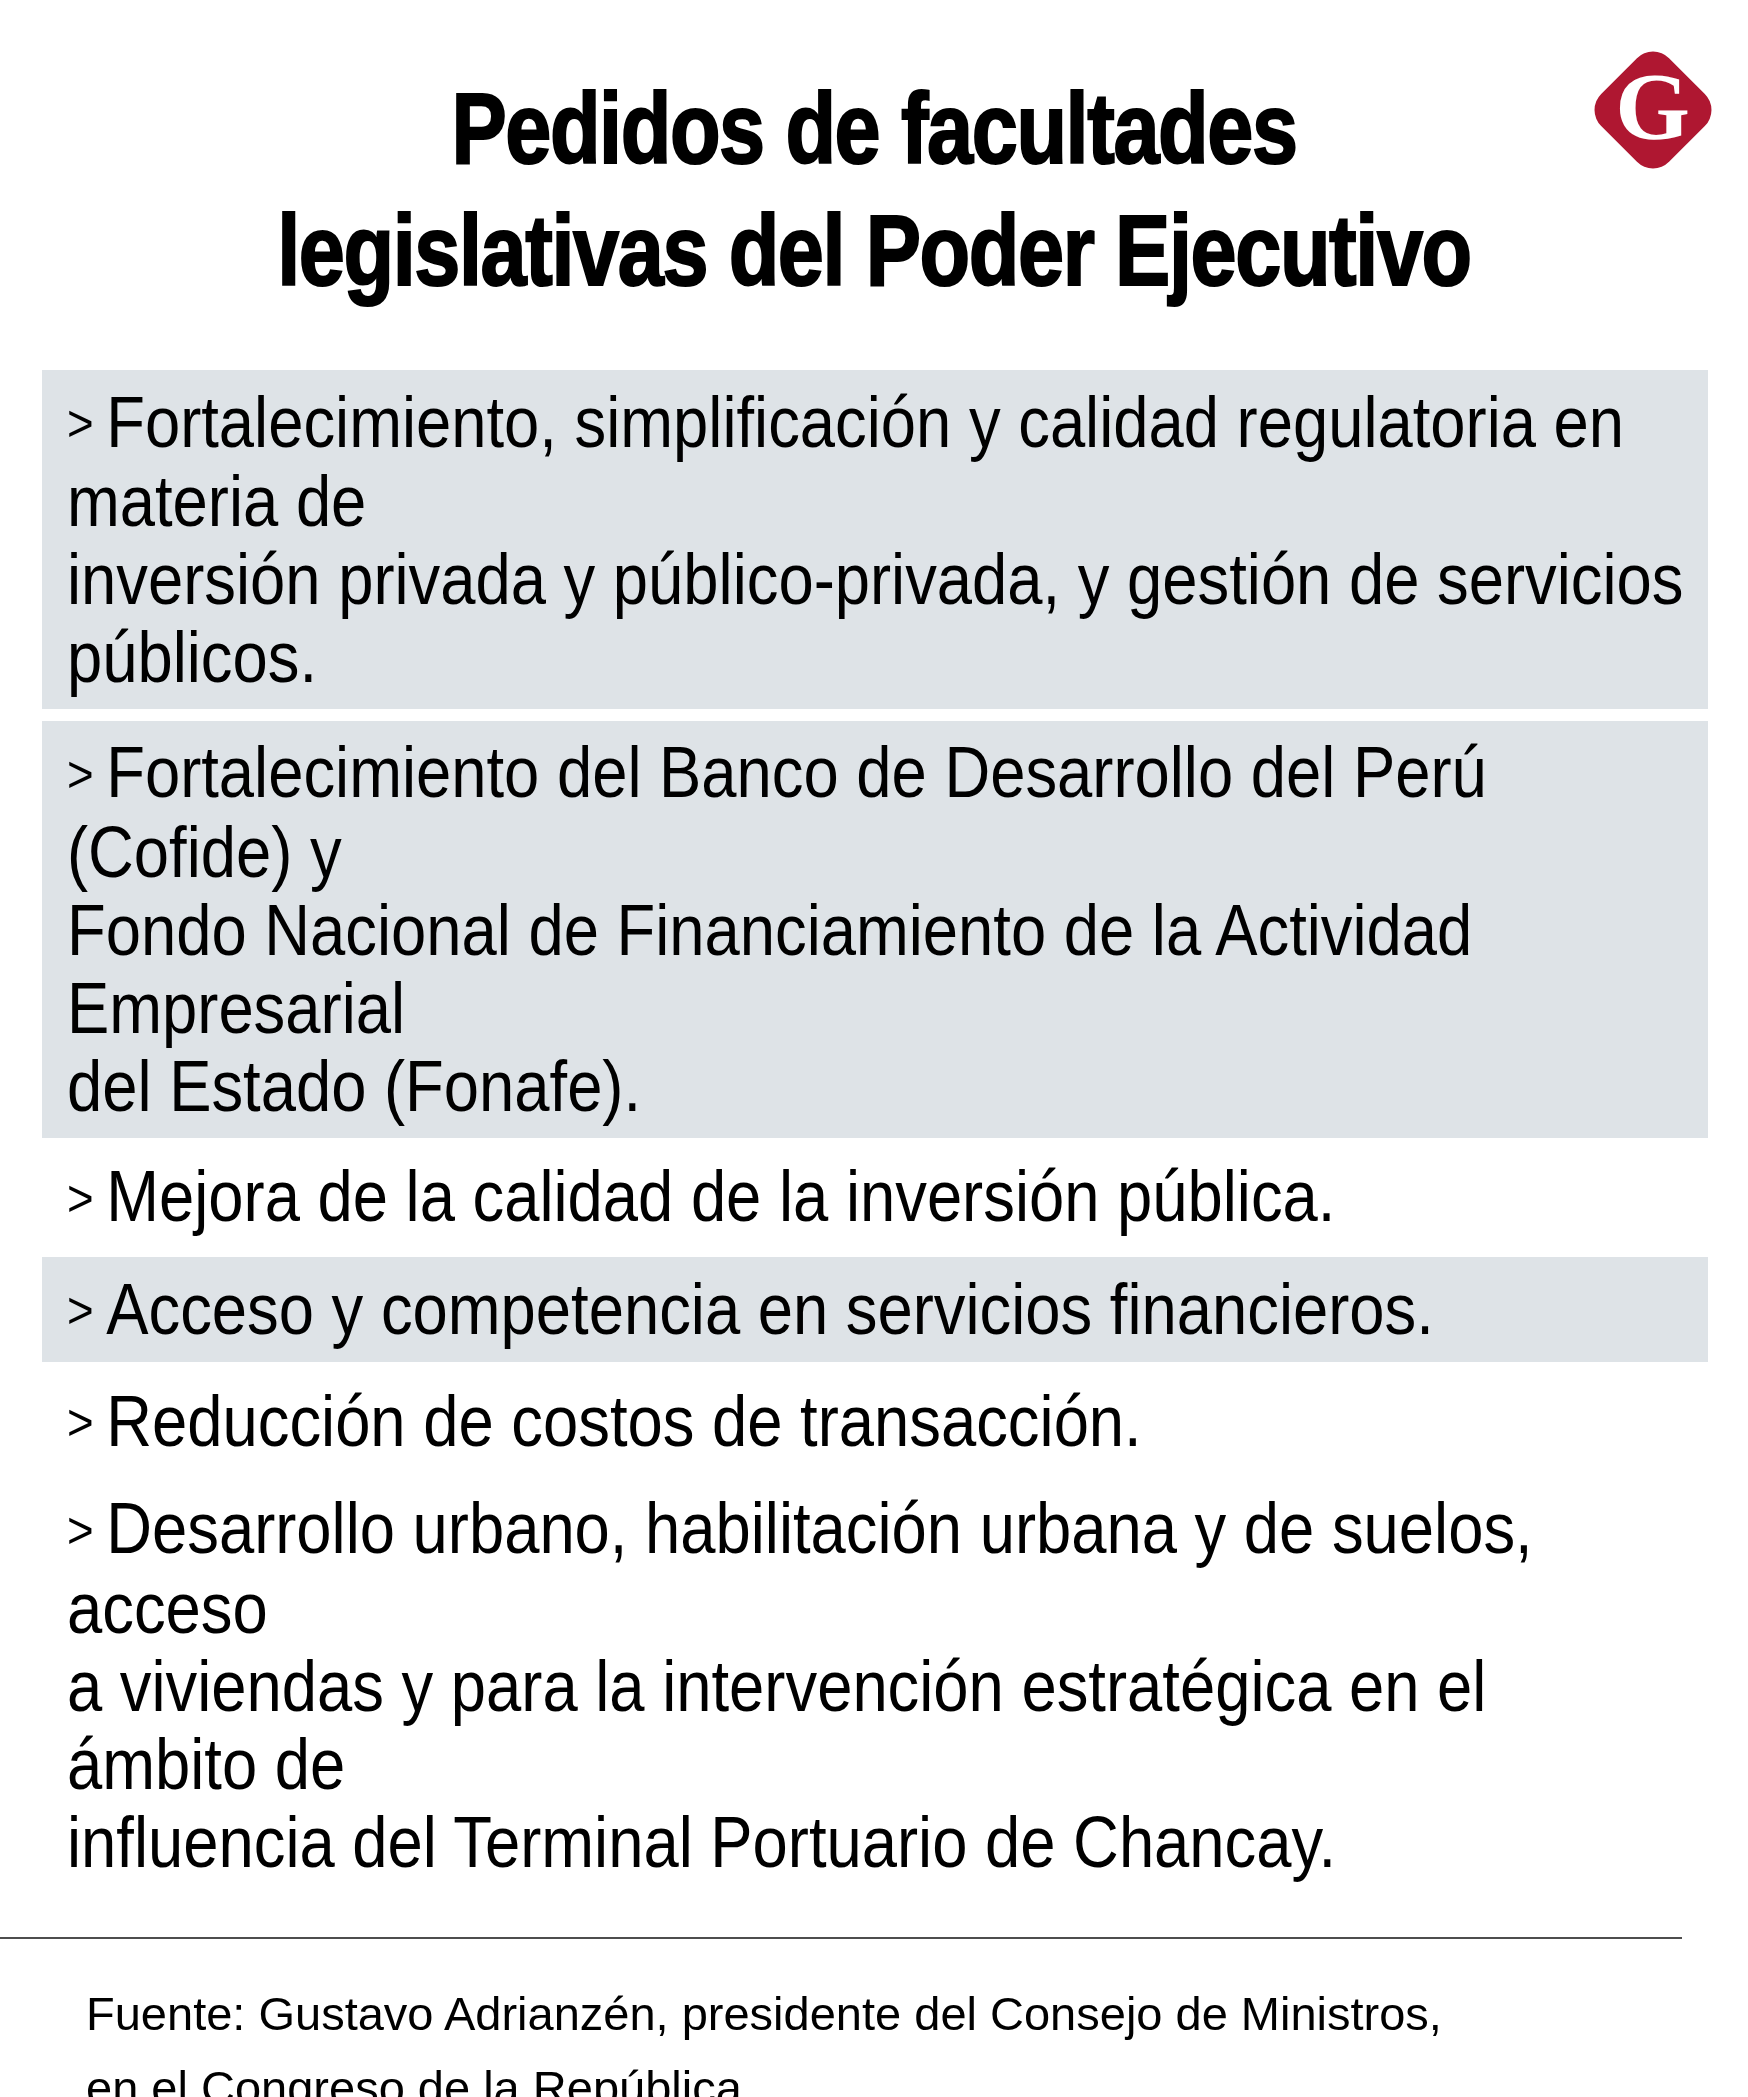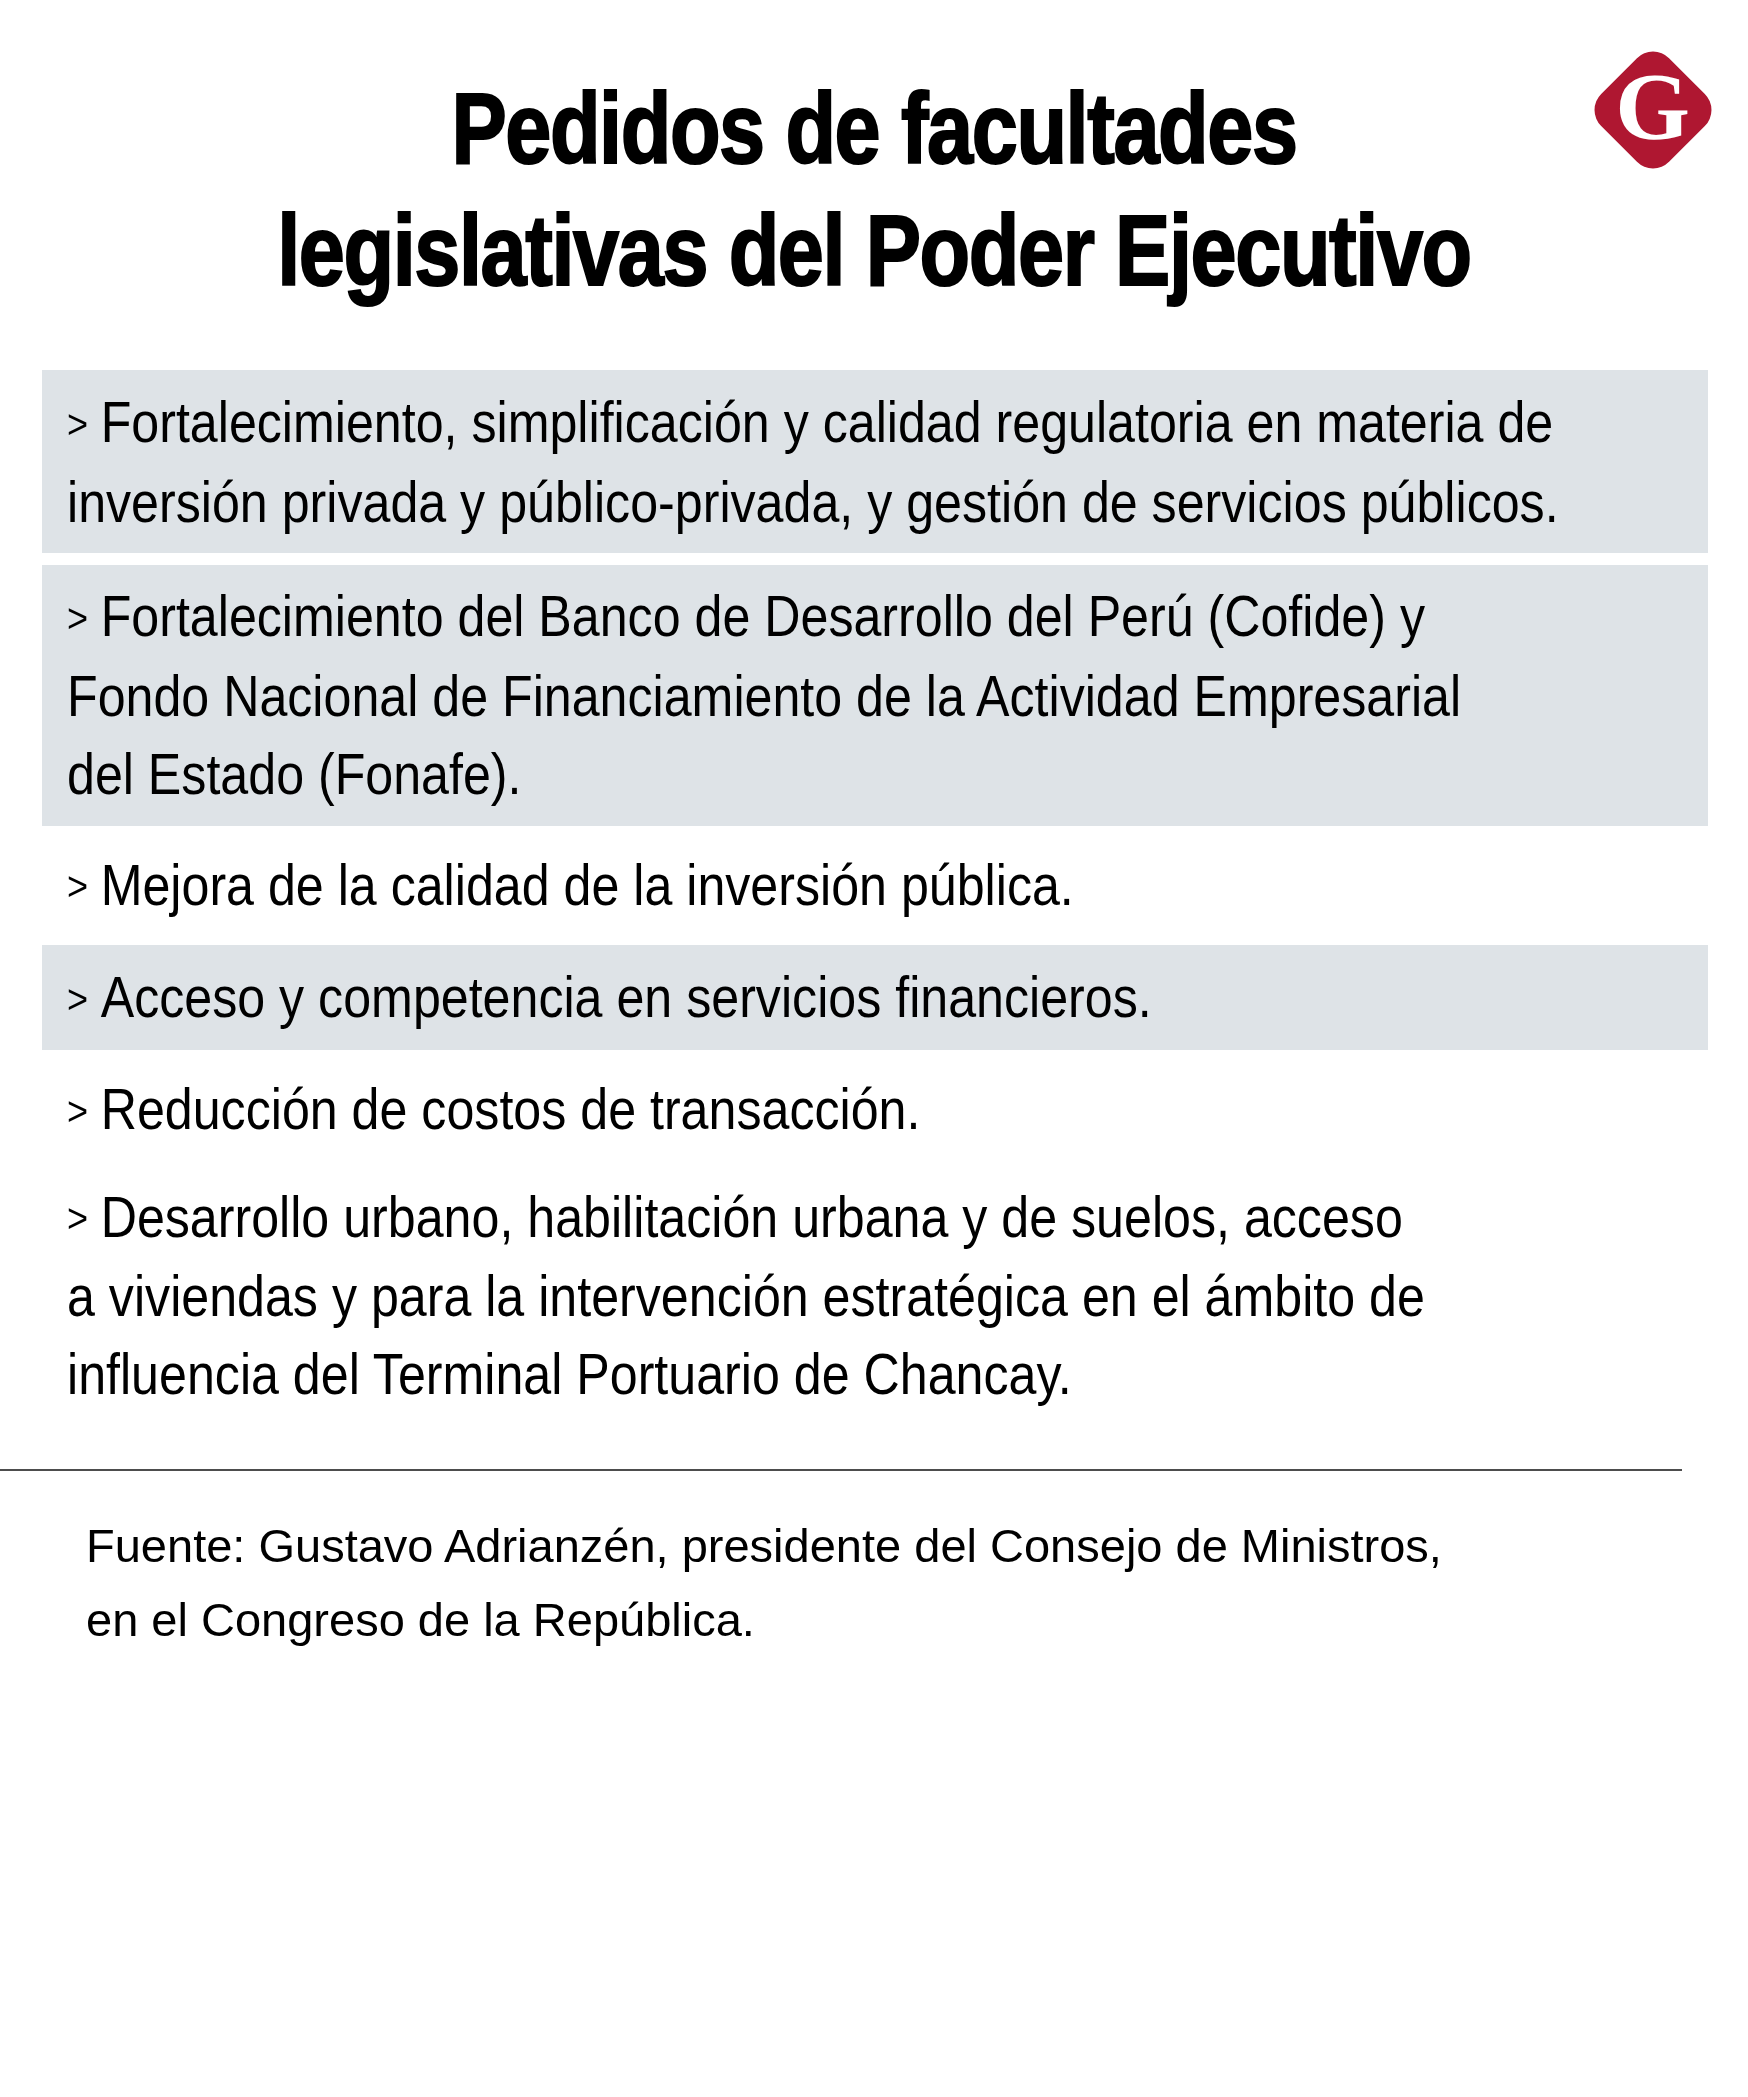--- a/index.html
+++ b/index.html
@@ -53,21 +53,21 @@
     line-height: 1;
     color: #ffffff;
     padding-bottom: 5.9px;
   }
 
   
   .list { margin: 0; }
   .row {
     margin: 0 40px 11.7px 42px;
     padding: 8px 25px;
-    font-size: 57px;
+    font-size: 72px;
     line-height: 78px;
   }
   .row.shaded {
     background: #DEE3E7;
     padding-top: 12.6px;
     padding-bottom: 12.6px;
   }
   .row-text {
     display: block;
     width: 1837px;

